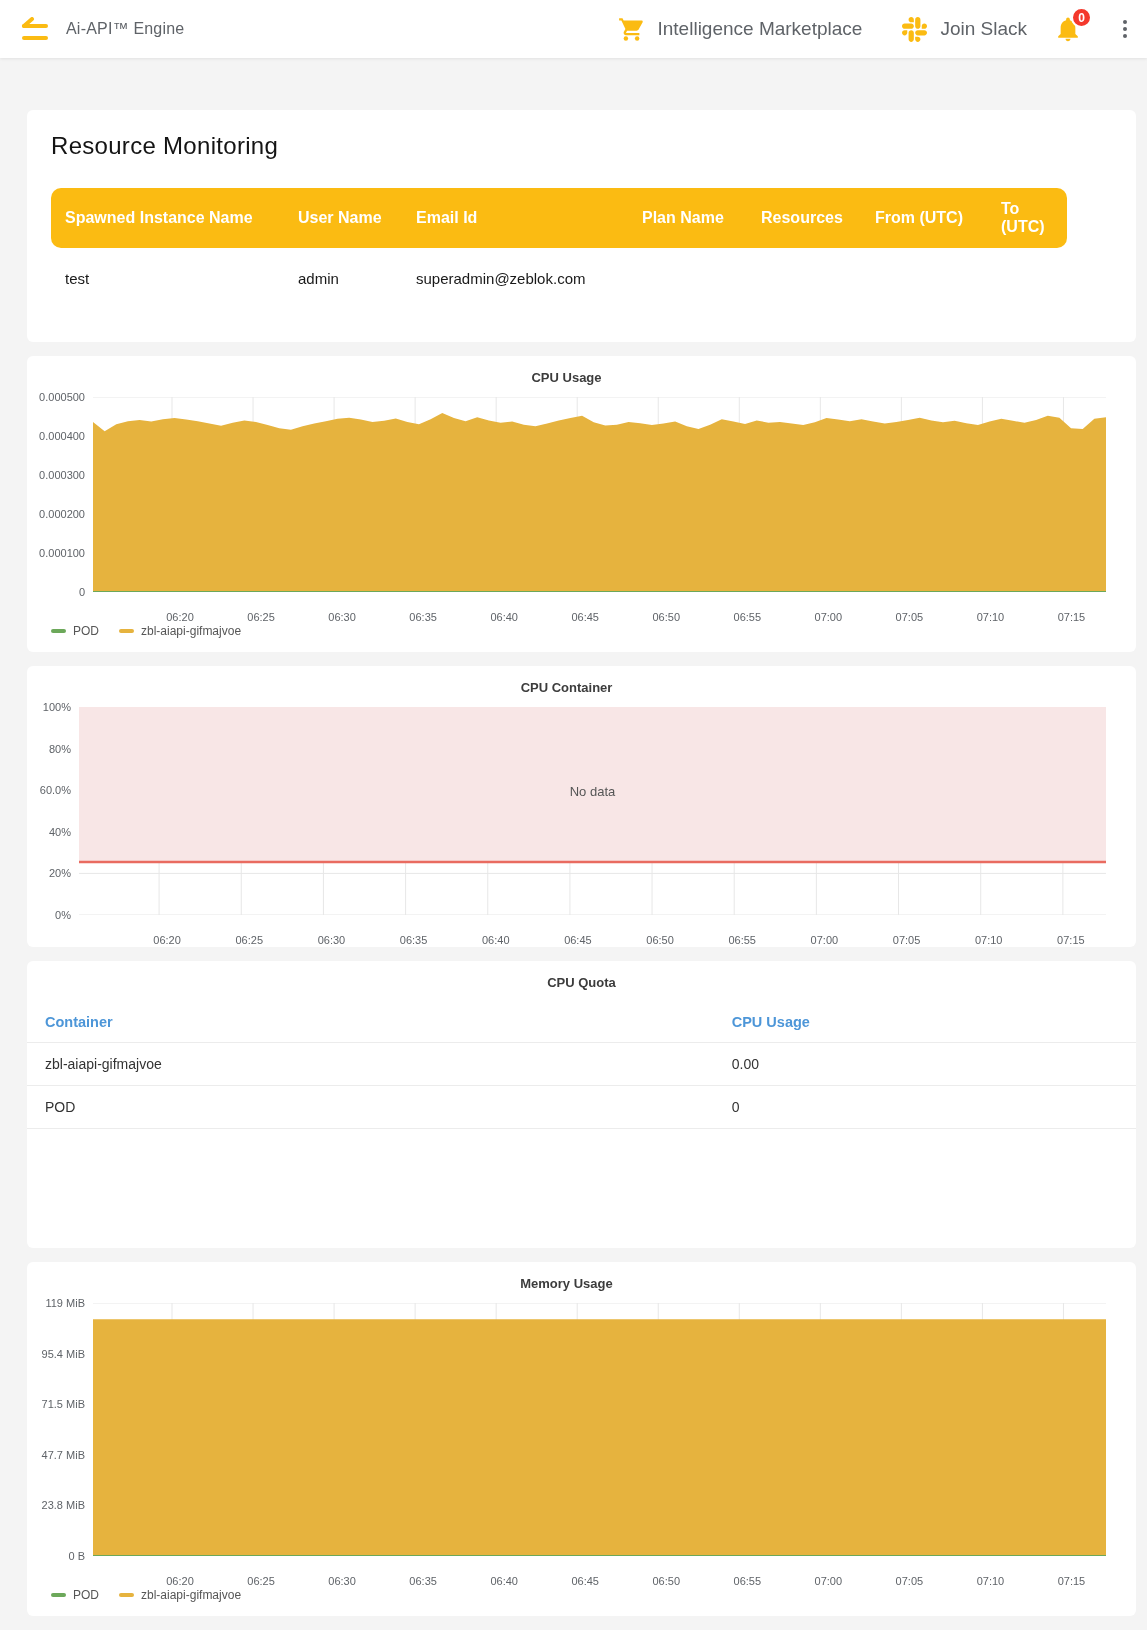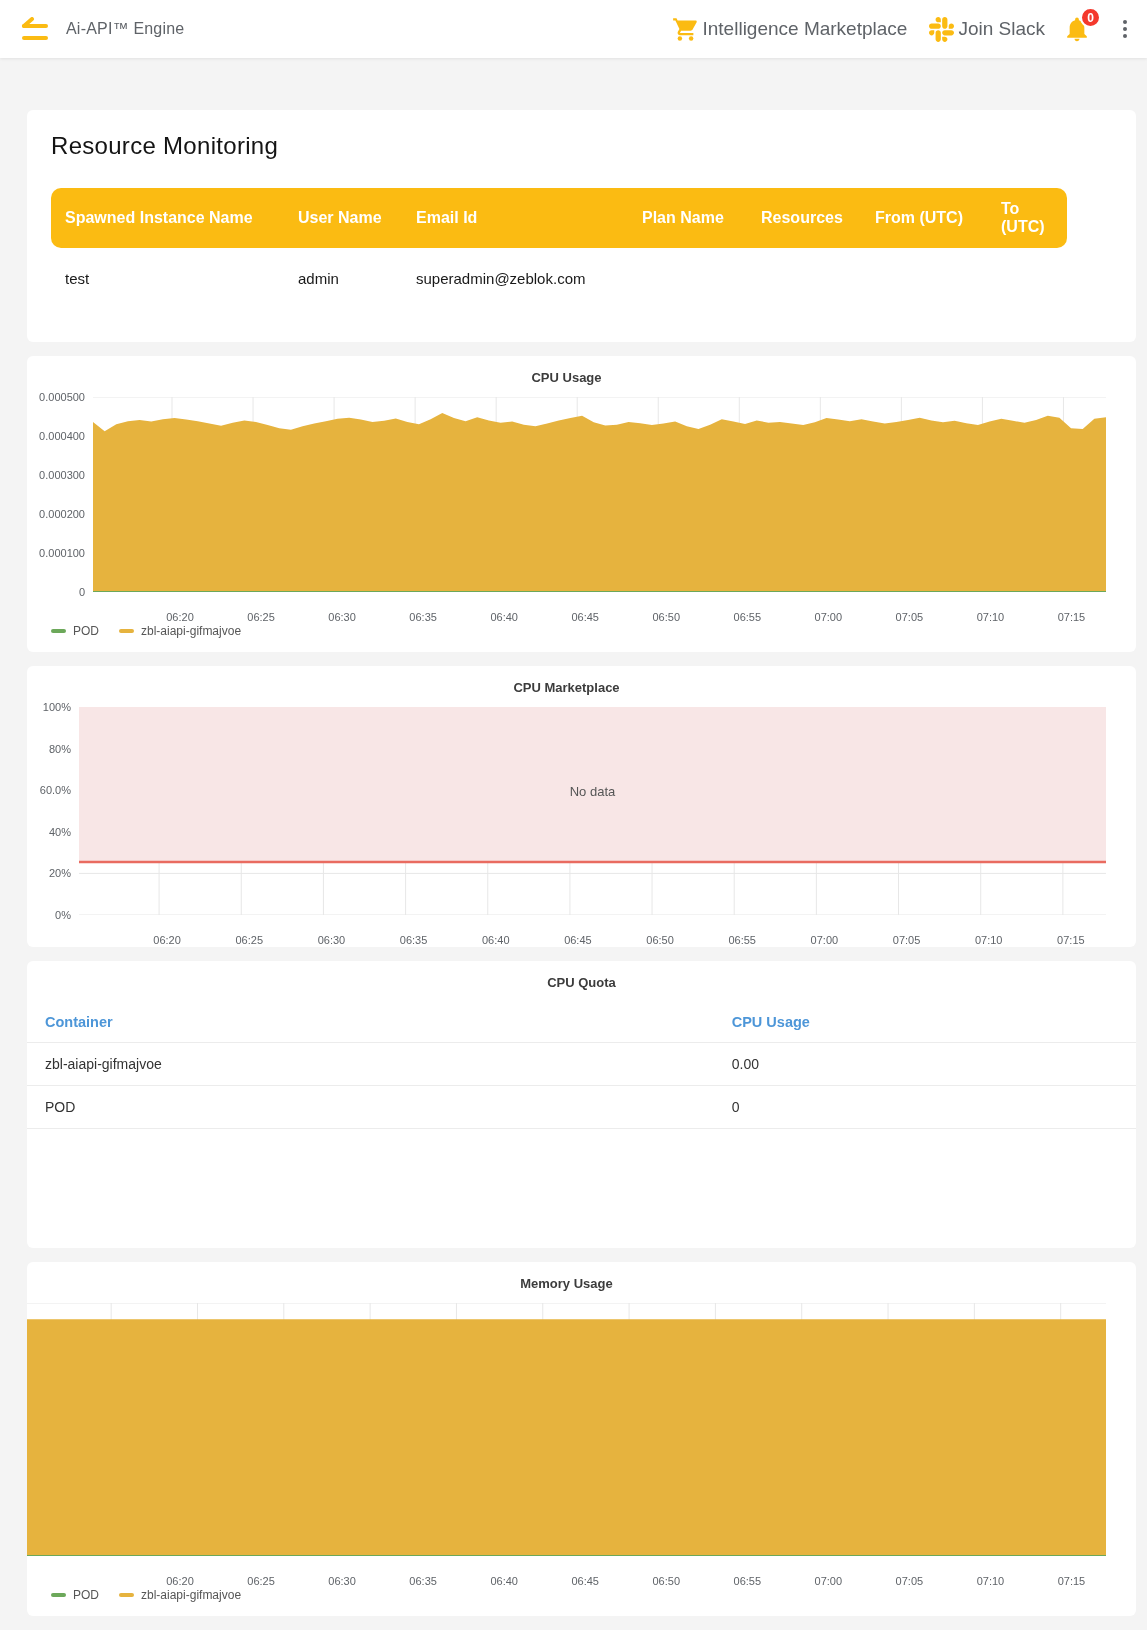--- a/index.html
+++ b/index.html
@@ -8,21 +8,21 @@
     height:1630px; overflow:hidden; background:#f4f4f4;
     font-family:"Liberation Sans", sans-serif; color:#222;
   }
   
   .app-header {
     height:58px; background:#fff; display:flex; align-items:center;
     padding:0 16px; box-shadow:0 1px 3px rgba(0,0,0,.08); position:relative; z-index:2;
   }
   .hdr-left { display:flex; align-items:center; gap:18px; }
   .app-title { font-size:16px; color:#5f6368; font-weight:500; letter-spacing:.2px; }
-  .hdr-right { margin-left:auto; display:flex; align-items:center; gap:4px; }
+  .hdr-right { margin-left:auto; display:flex; align-items:center; gap:13px; }
   .hdr-label { font-size:19px; color:#5f6368; cursor:pointer; }
   .hdr-gap { width:14px; }
   .icon-btn { display:flex; align-items:center; justify-content:center; cursor:pointer; background:none; border:none; }
   .bell-wrap { position:relative; margin-left:14px; margin-right:24px; }
   .badge {
     position:absolute; top:-8px; right:-10px; min-width:21px; height:21px; border-radius:50%;
     background:#f4382c; color:#fff; font-size:12px; font-weight:700;
     display:flex; align-items:center; justify-content:center; border:2px solid #fff;
   }
   .kebab { display:flex; flex-direction:column; gap:3px; cursor:pointer; padding:4px; }
@@ -204,21 +204,21 @@
           <span>POD</span>
         </span>
         <span class="legend-item">
           <span class="swatch" style="background: rgb(230, 179, 62);"></span>
           <span>zbl-aiapi-gifmajvoe</span>
         </span>
       </div>
   </section>
 
   <section class="card chart-card throttle">
-    <div class="chart-title">CPU Marketplace</div>
+    <div class="chart-title">CPU Container</div>
     <div class="chart-body">
       <div class="y-axis">
           <div class="ytick" style="top: 0%;">100%</div>
           <div class="ytick" style="top: 20%;">80%</div>
           <div class="ytick" style="top: 40%;">60.0%</div>
           <div class="ytick" style="top: 60%;">40%</div>
           <div class="ytick" style="top: 80%;">20%</div>
           <div class="ytick" style="top: 100%;">0%</div>
         </div>
       <div class="plot h-throttle">
@@ -275,20 +275,28 @@
     </div>
     <div class="q-row">
       <span>POD</span>
       <span>0</span>
     </div>
   </section>
 
   <section class="card chart-card">
     <div class="chart-title">Memory Usage</div>
     <div class="chart-body">
+      <div class="y-axis">
+          <div class="ytick" style="top: 0%;">119 MiB</div>
+          <div class="ytick" style="top: 20%;">95.4 MiB</div>
+          <div class="ytick" style="top: 40%;">71.5 MiB</div>
+          <div class="ytick" style="top: 60%;">47.7 MiB</div>
+          <div class="ytick" style="top: 80%;">23.8 MiB</div>
+          <div class="ytick" style="top: 100%;">0 B</div>
+        </div>
       <div class="plot h-memory">
           <svg viewBox="0 0 1000 200" preserveAspectRatio="none">
             <line x1="78" x2="78" y1="0" y2="200" stroke="#e7e7e7" vector-effect="non-scaling-stroke"></line>
             <line x1="158" x2="158" y1="0" y2="200" stroke="#e7e7e7" vector-effect="non-scaling-stroke"></line>
             <line x1="238" x2="238" y1="0" y2="200" stroke="#e7e7e7" vector-effect="non-scaling-stroke"></line>
             <line x1="318" x2="318" y1="0" y2="200" stroke="#e7e7e7" vector-effect="non-scaling-stroke"></line>
             <line x1="398" x2="398" y1="0" y2="200" stroke="#e7e7e7" vector-effect="non-scaling-stroke"></line>
             <line x1="478" x2="478" y1="0" y2="200" stroke="#e7e7e7" vector-effect="non-scaling-stroke"></line>
             <line x1="558" x2="558" y1="0" y2="200" stroke="#e7e7e7" vector-effect="non-scaling-stroke"></line>
             <line x1="638" x2="638" y1="0" y2="200" stroke="#e7e7e7" vector-effect="non-scaling-stroke"></line>

